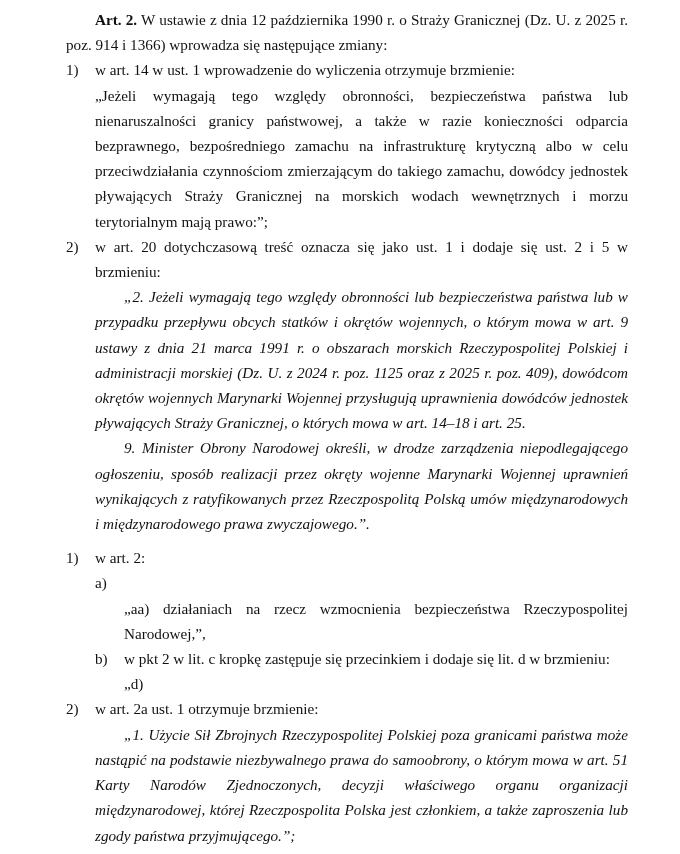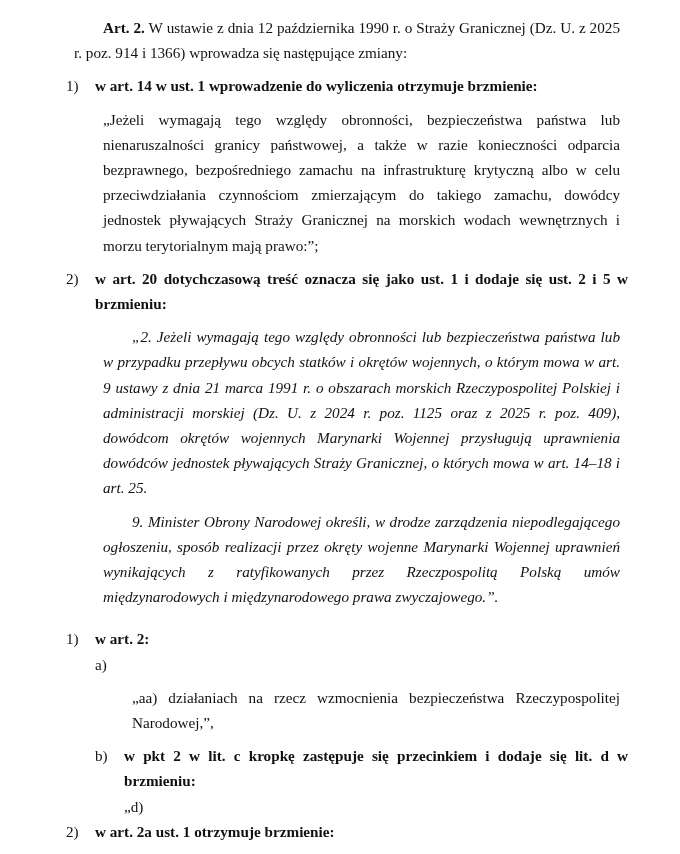--- a/index.html
+++ b/index.html
@@ -3,27 +3,27 @@
 <meta charset="utf-8">
 <style>
   html, body { margin: 0; padding: 0; background: #ffffff; }
   body {
     width: 680px; height: 854px; overflow: hidden;
     font-family: "Liberation Serif", "DejaVu Serif", serif;
     font-size: 15.2px; color: #111111;
   }
   .page { position: relative; width: 680px; height: 854px; }
   .text { position: absolute; left: 66px; width: 562px; top: 7px; line-height: 25.2px; }
-  p { margin: 8px; text-align: justify; }
+  p { margin: 0; text-align: justify; }
   .art { text-indent: 29px; }
   .art b { font-weight: bold; }
   .gap { height: 9px; }
   .item { display: flex; }
   .lbl { width: 29px; flex: none; }
-  .body { flex: 1; text-align: justify; font-weight: bold; }
+  .body { flex: 1; text-align: justify; }
   .ind1 { padding-left: 29px; }
   .ind2 { padding-left: 58px; }
   .ti { text-indent: 29px; font-style: italic; }
   .hang { display: flex; }
   .hang .q { width: 29px; flex: none; }
 </style>
 </head>
 <body>
 
 <div class="page">

